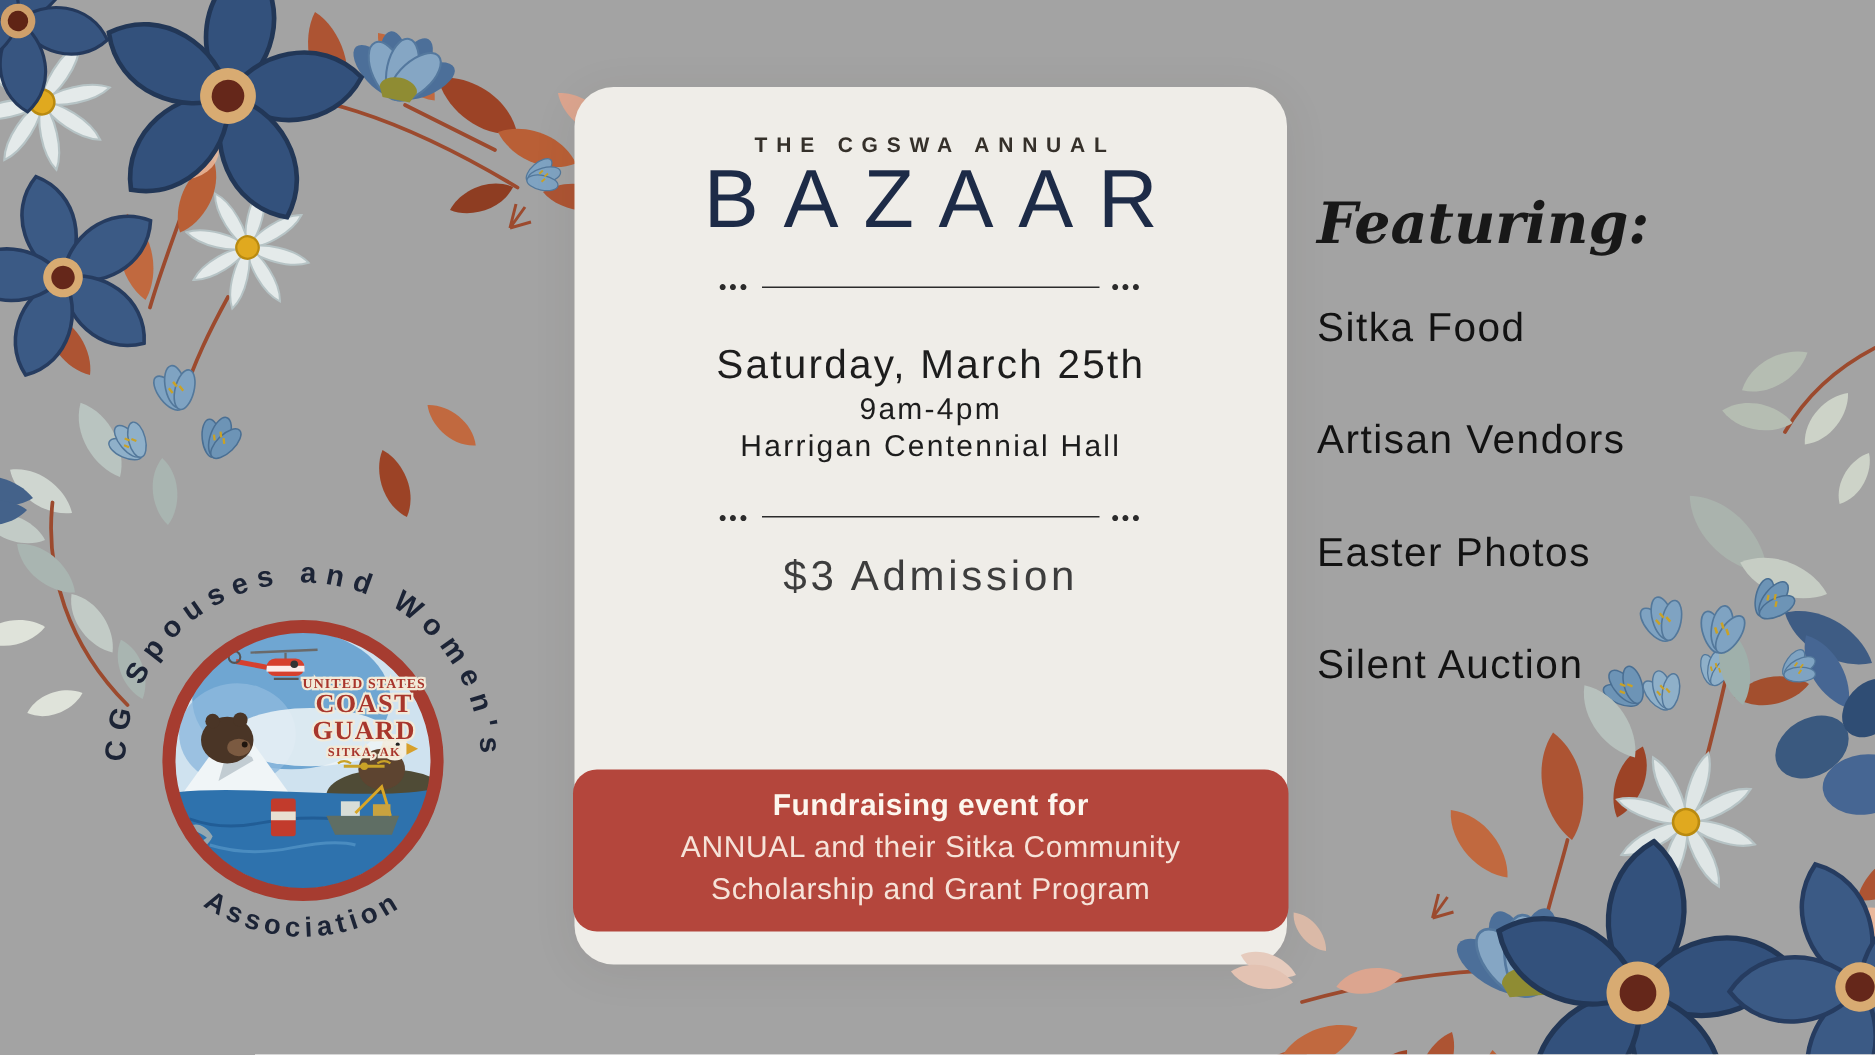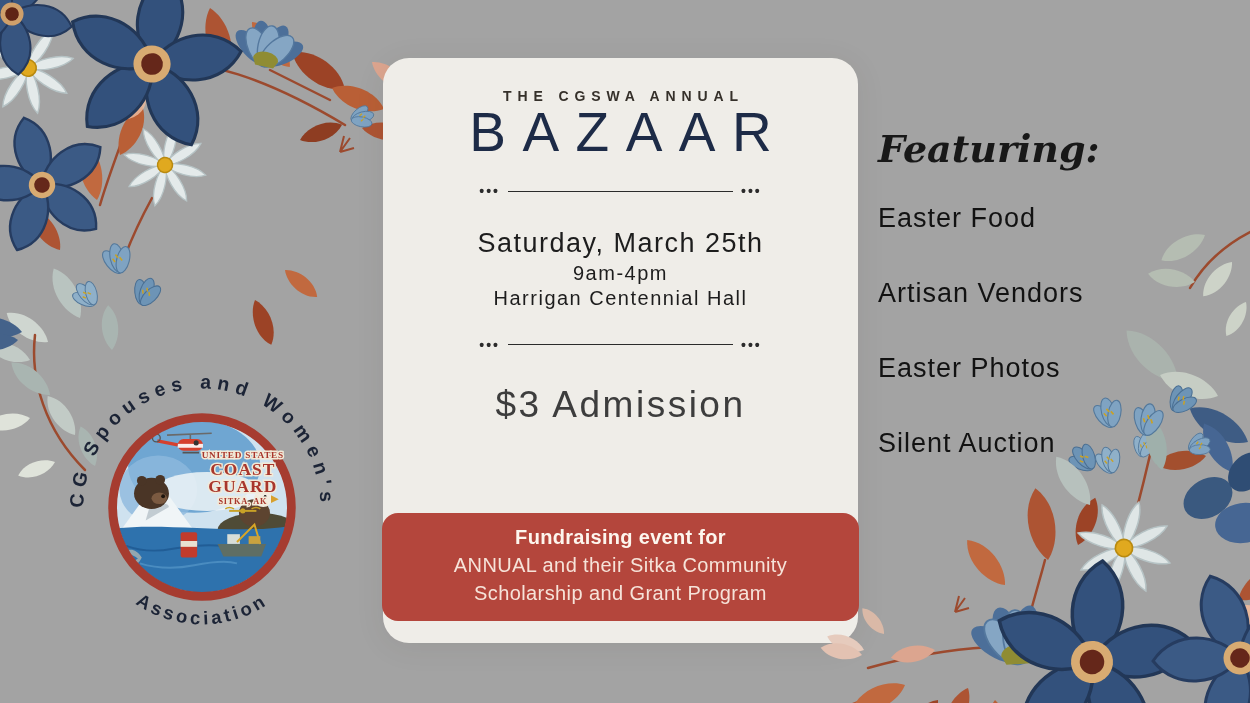--- a/index.html
+++ b/index.html
@@ -17,21 +17,21 @@
           font-size:80px;line-height:1.12;color:#1b2945;
           text-shadow:0 7px 14px rgba(27,41,69,.22);}
   .caps{margin-top:-4px;font-size:55px;letter-spacing:.30em;padding-left:.30em;color:#1d2b47;
         font-weight:400;}
   .divider{margin-top:20px;display:flex;align-items:center;justify-content:center;gap:8px;color:#2b2b2b;}
   .divider.second{margin-top:26px;}
   .dots{font-size:14px;letter-spacing:2px;font-weight:700;line-height:1;}
   .line{display:inline-block;width:225px;height:0;border-top:1.7px solid #2b2b2b;}
   .info{font-size:20px;letter-spacing:1.5px;color:#1d1d1d;line-height:1.28;}
   .date{margin-top:28px;font-size:27px;}
-  .admission{margin-top:32px;font-size:37px;letter-spacing:2.5px;color:#3d3d3d;}
+  .admission{margin-top:16px;font-size:28px;letter-spacing:2.5px;color:#3d3d3d;}
   .fundraiser{position:absolute;left:-1px;right:-1px;bottom:22px;background:#b4463c;
               border-radius:16px;padding:13px 10px 16px;color:#faf1ea;}
   .f1{font-size:20px;font-weight:700;letter-spacing:.3px;color:#fdf6ee;}
   .f2{font-size:20px;margin-top:5px;color:#f6e3d9;letter-spacing:.4px;}
 
   
   .featuring{position:absolute;left:878px;top:126px;width:286px;text-align:left;}
   .feat-head{font-family:"DejaVu Serif",serif;font-style:italic;font-weight:700;
              font-size:38px;color:#181818;margin-bottom:32px;}
   .feat-item{font-size:27px;letter-spacing:1px;color:#121212;margin-bottom:44px;}
@@ -215,21 +215,21 @@
 
     <div class="fundraiser">
       <div class="f1">Fundraising event for</div>
       <div class="f2">ANNUAL and their Sitka Community</div>
       <div class="f2">Scholarship and Grant Program</div>
     </div>
   </section>
 
   <aside class="featuring">
     <div class="feat-head">Featuring:</div>
-    <div class="feat-item">Easter Food</div>
+    <div class="feat-item">Sitka Food</div>
     <div class="feat-item">Artisan Vendors</div>
     <div class="feat-item">Easter Photos</div>
     <div class="feat-item">Silent Auction</div>
   </aside>
 
   <svg class="logo" viewBox="-140 -140 280 280" aria-hidden="true">
     <defs>
       <clipPath id="logoclip">
           <circle r="88"></circle>
         </clipPath>

